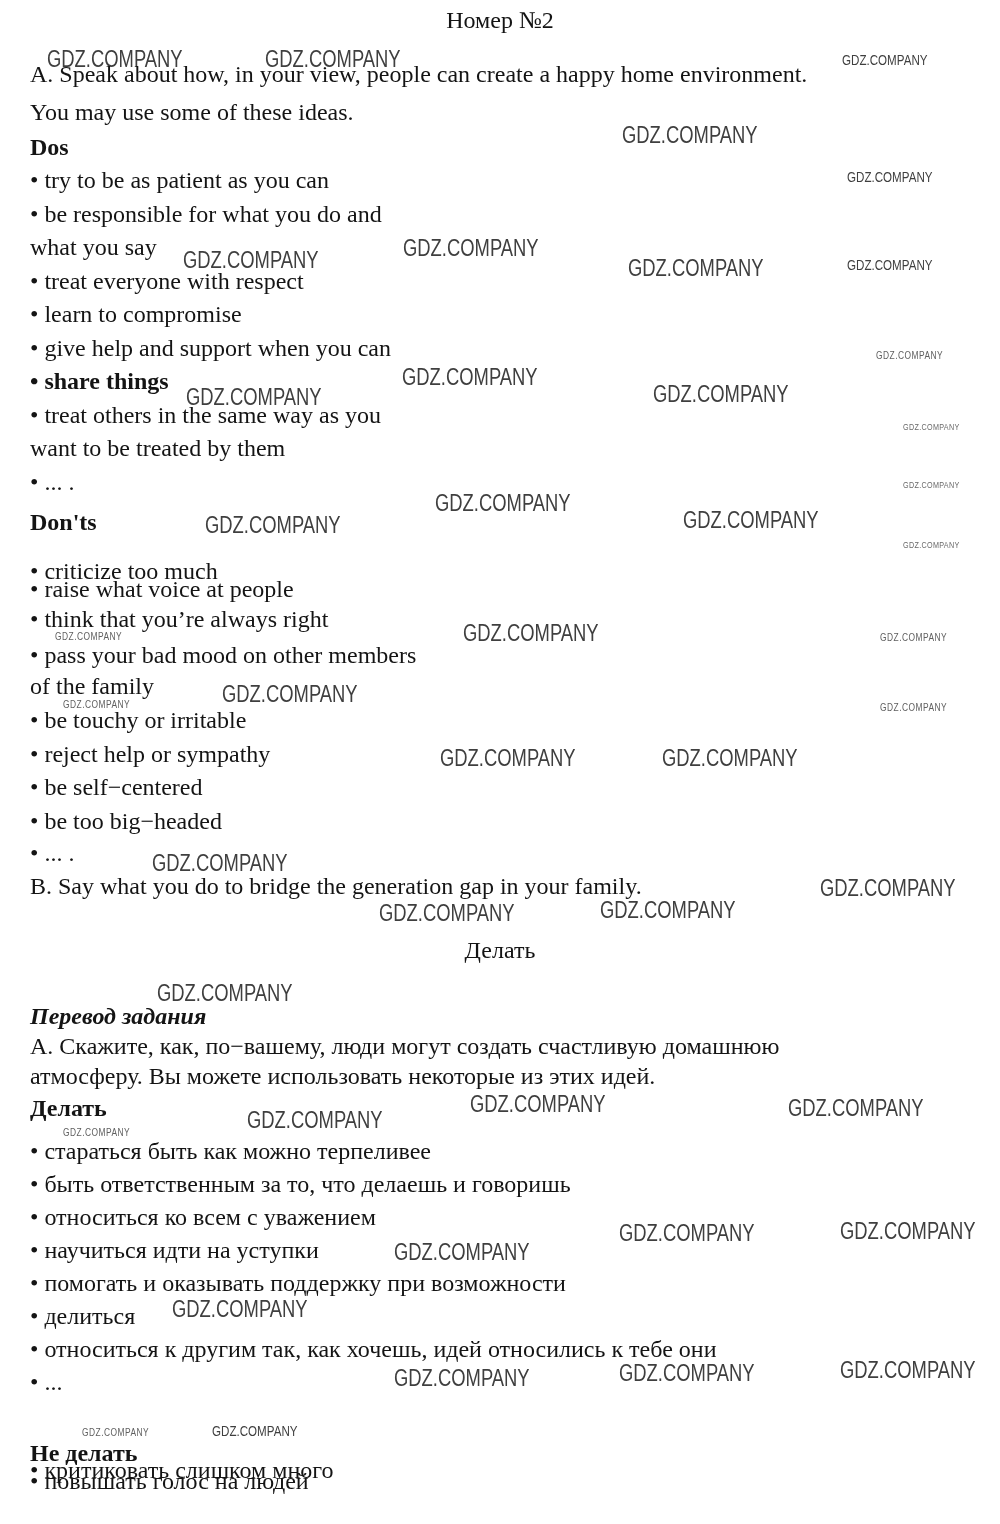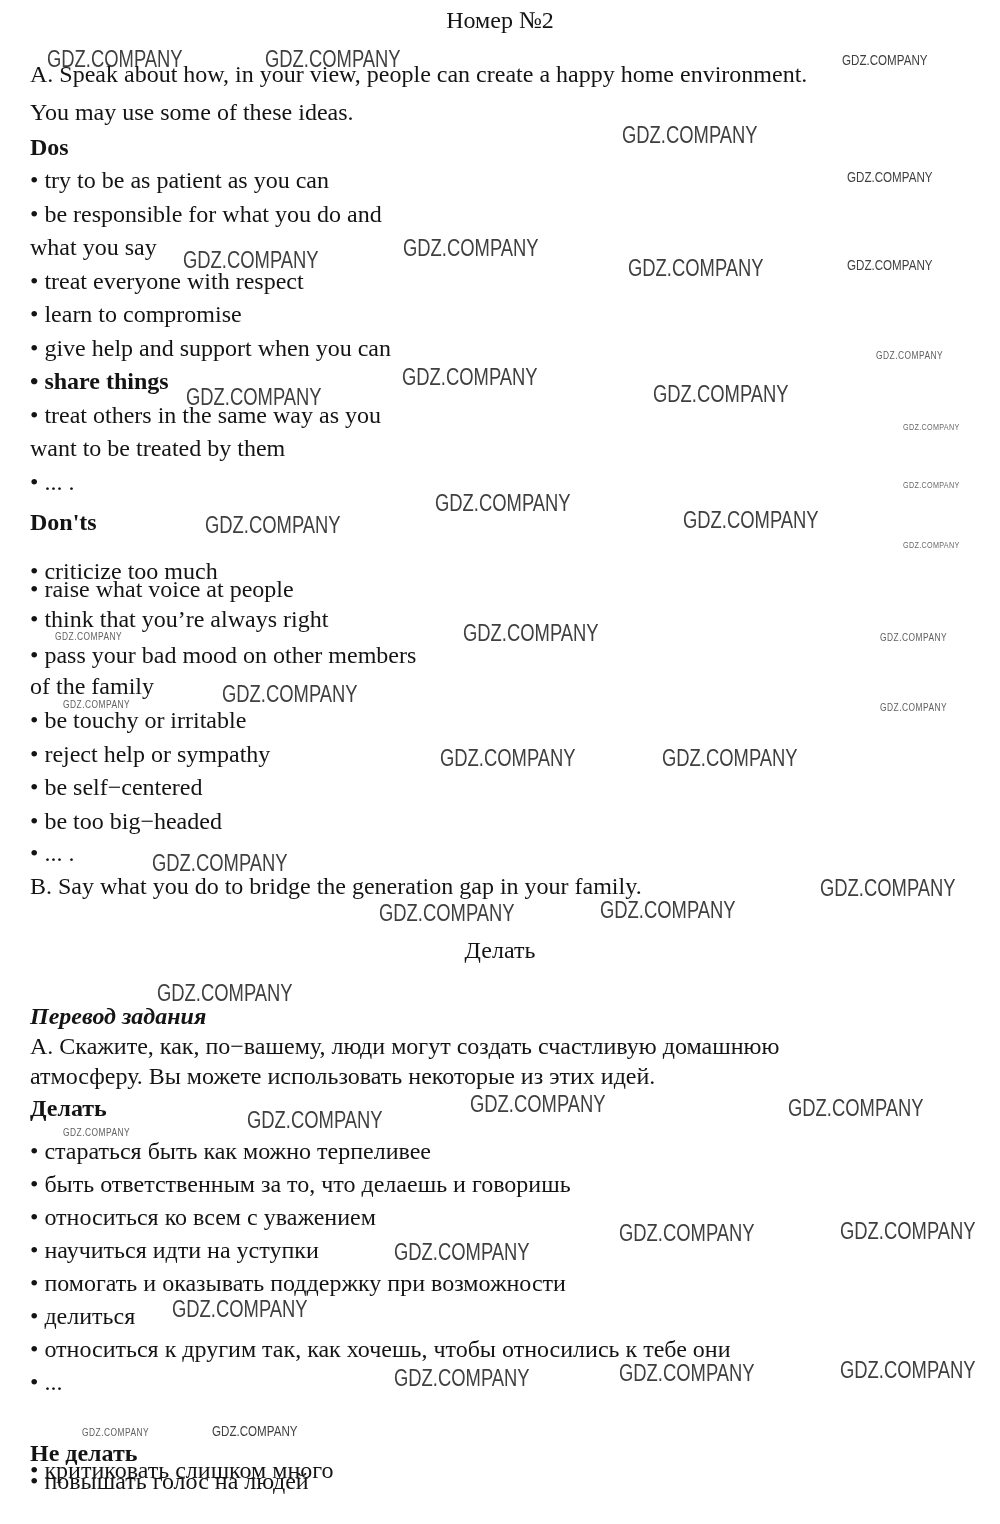--- a/index.html
+++ b/index.html
@@ -118,19 +118,19 @@
       <div class="line bolditalic" style="top: 1000px;">Перевод задания</div>
       <div class="line normal" style="top: 1030px;">А. Скажите, как, по−вашему, люди могут создать счастливую домашнюю</div>
       <div class="line normal" style="top: 1060px;">атмосферу. Вы можете использовать некоторые из этих идей.</div>
       <div class="line bold" style="top: 1092px;">Делать</div>
       <div class="line normal" style="top: 1135px;">• стараться быть как можно терпеливее</div>
       <div class="line normal" style="top: 1168px;">• быть ответственным за то, что делаешь и говоришь</div>
       <div class="line normal" style="top: 1201px;">• относиться ко всем с уважением</div>
       <div class="line normal" style="top: 1234px;">• научиться идти на уступки</div>
       <div class="line normal" style="top: 1267px;">• помогать и оказывать поддержку при возможности</div>
       <div class="line normal" style="top: 1300px;">• делиться</div>
-      <div class="line normal" style="top: 1333px;">• относиться к другим так, как хочешь, чтобы относились к тебе они</div>
+      <div class="line normal" style="top: 1333px;">• относиться к другим так, как хочешь, идей относились к тебе они</div>
       <div class="line normal" style="top: 1366px;">• ...</div>
       <div class="line bold" style="top: 1400px; margin-top: 37px;">Не делать</div>
       <div class="line normal" style="top: 1434px; margin-top: 20px;">• критиковать слишком много</div>
       <div class="line normal" style="top: 1465px;">• повышать голос на людей</div>
     </div>
 </div>
 
 </body></html>

